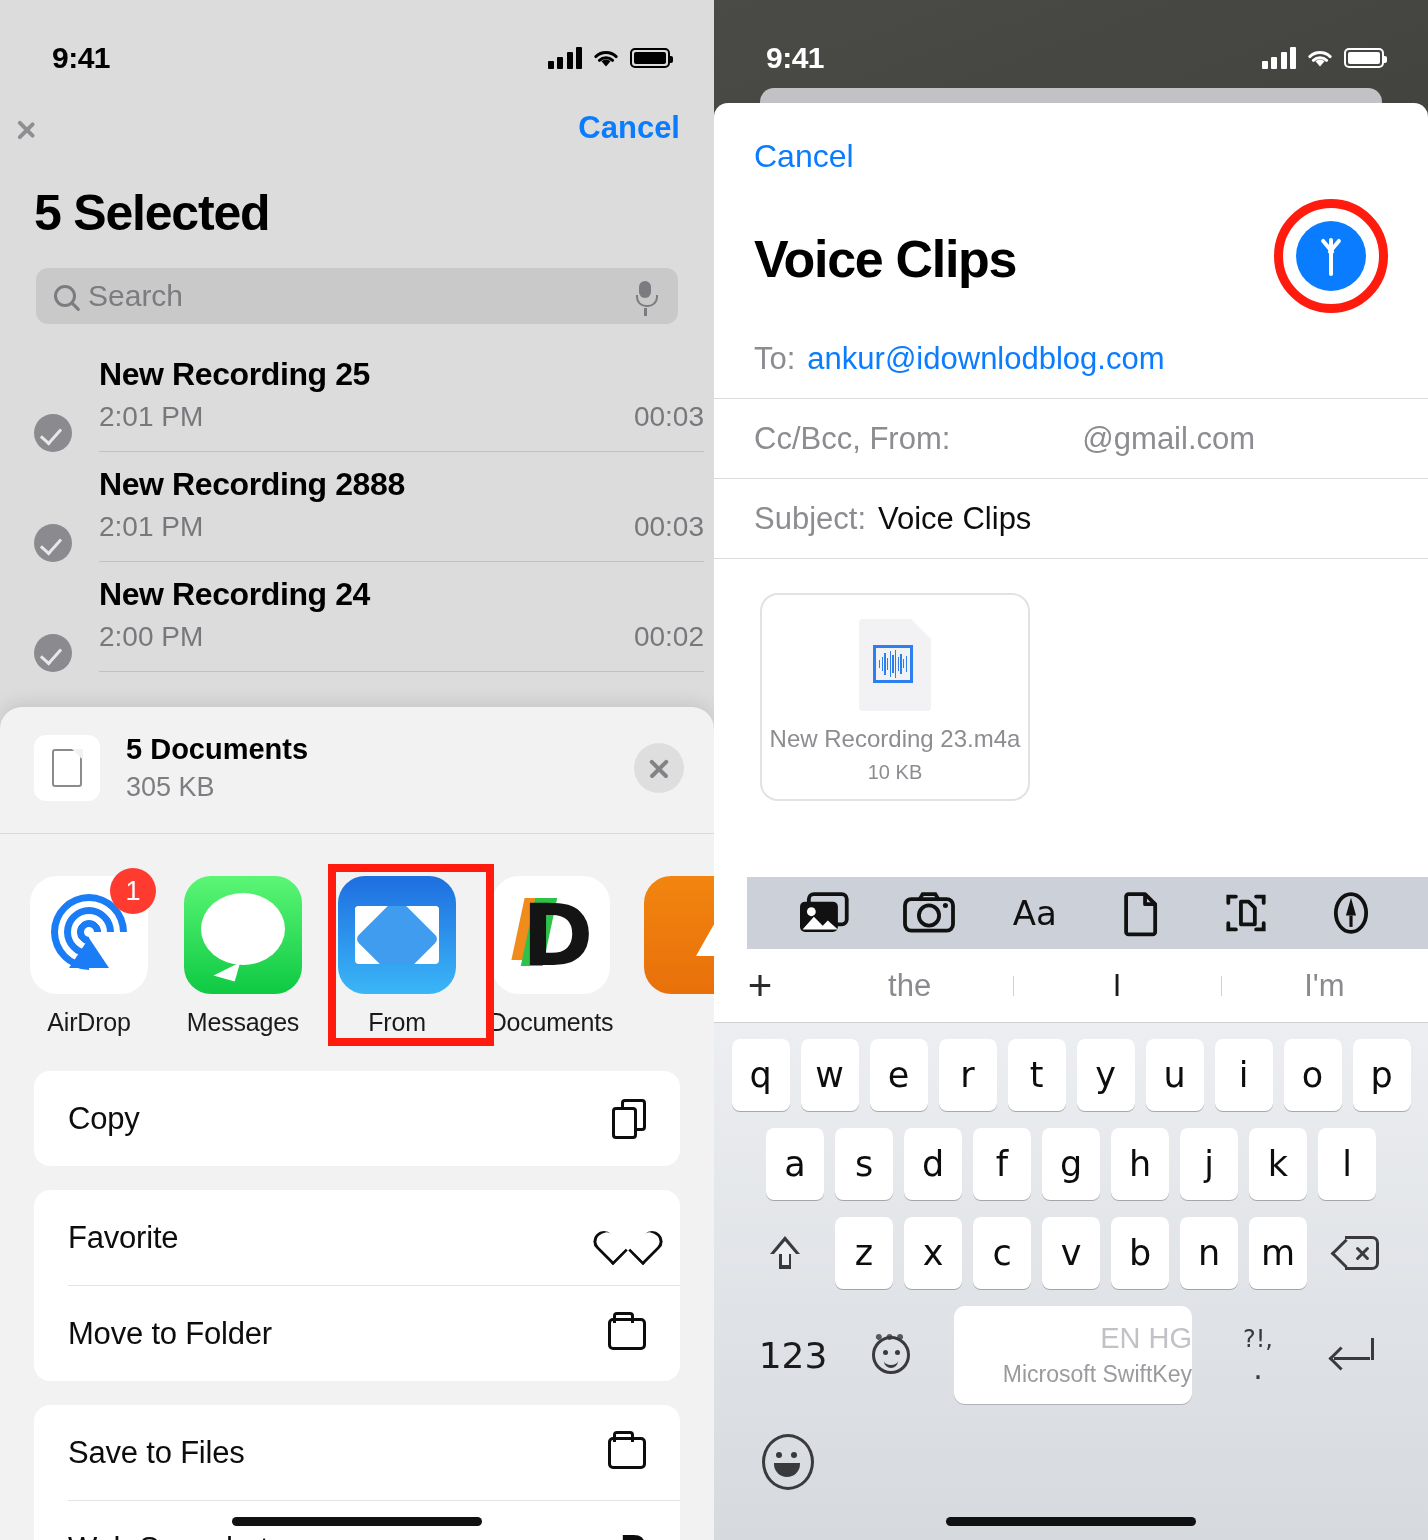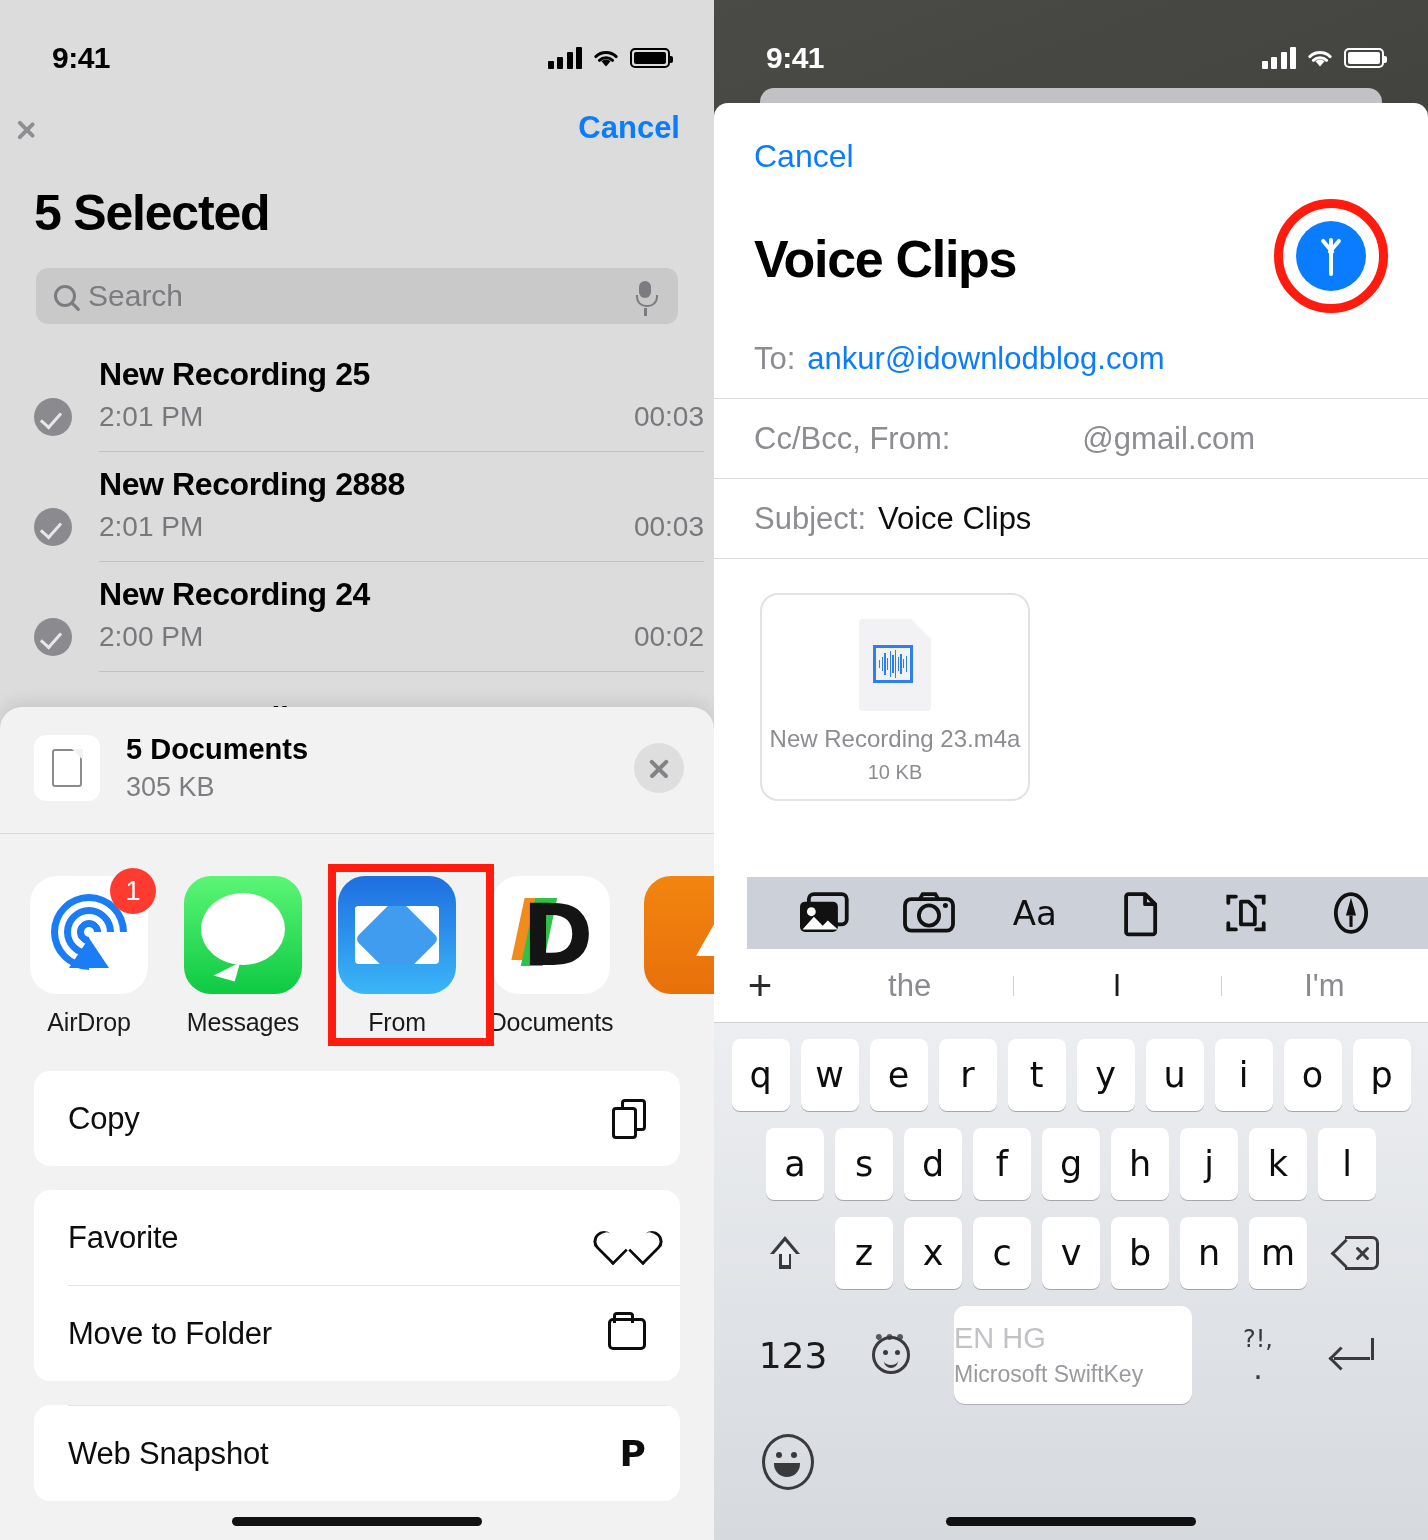--- a/index.html
+++ b/index.html
@@ -84,21 +84,21 @@
     content: ''; position: absolute; top: 14px; left: 0; width: 18px; height: 10px;
     border: 2.5px solid #7b7b80; border-top: none;
     border-radius: 0 0 10px 10px;
   }
   .mic-stem {
     position: absolute; bottom: -5px; left: 8px; width: 2.5px; height: 8px;
     background: #7b7b80;
   }
 
   .rec-list { margin-top: 18px; padding: 0 0 0 34px; }
-  .rec-row { display: flex; align-items: center; padding: 14px 0 0 0; }
+  .rec-row { display: flex; align-items: flex-end; padding: 14px 0 0 0; }
   .rec-check {
     width: 38px; height: 38px; border-radius: 50%; background: #8a8a8f;
     flex: 0 0 auto; margin-top: 26px; position: relative;
   }
   .rec-check::after {
     content: ''; position: absolute; left: 11px; top: 10px;
     width: 9px; height: 17px; border: 3px solid #e8e8e8;
     border-top: none; border-left: none; transform: rotate(42deg);
   }
   .rec-body { flex: 1; margin-left: 27px; padding-right: 10px; }
@@ -485,21 +485,21 @@
   .emoji-circ::after {
     content: ''; position: absolute; left: 9px; top: 19px; width: 14px; height: 7px;
     border-bottom: 3px solid #3a3a3c; border-radius: 0 0 10px 10px;
   }
   .emoji-dots {
     position: absolute; top: -10px; left: 50%; transform: translateX(-50%);
     color: #5a5a5e; font-size: 22px; letter-spacing: 3px; line-height: 1;
   }
   .spacebar {
     flex: 1; height: 98px; background: #fff; border-radius: 11px;
-    display: flex; flex-direction: column; align-items: flex-start;
+    display: flex; flex-direction: column; align-items: flex-end;
     justify-content: center; box-shadow: 0 1px 0 rgba(0,0,0,0.2);
     margin: 0 20px;
   }
   .sb-lang { font-size: 29px; color: #c2c2c6; }
   .sb-brand { font-size: 23px; color: #9a9a9f; margin-top: 6px; }
   .k-punct {
     width: 92px; text-align: center; color: #3a3a3c;
     font-family: "DejaVu Sans", sans-serif; line-height: 1;
   }
   .k-punct .p1 { font-size: 24px; display: block; }
@@ -691,20 +691,24 @@
           <div class="ic-heart"></div>
         </div>
         <div class="act-divider"></div>
         <div class="act-row">
           <div class="act-label">Move to Folder</div>
           <div class="ic-folder"></div>
         </div>
       </div>
 
       <div class="act-group">
+        <div class="act-row">
+          <div class="act-label">Save to Files</div>
+          <div class="ic-folder"></div>
+        </div>
         <div class="act-divider"></div>
         <div class="act-row">
           <div class="act-label">Web Snapshot</div>
           <div class="ic-pcloud">P</div>
         </div>
       </div>
     </div>
 
     <div class="mail-highlight"></div>
     <div class="home-ind"></div>

